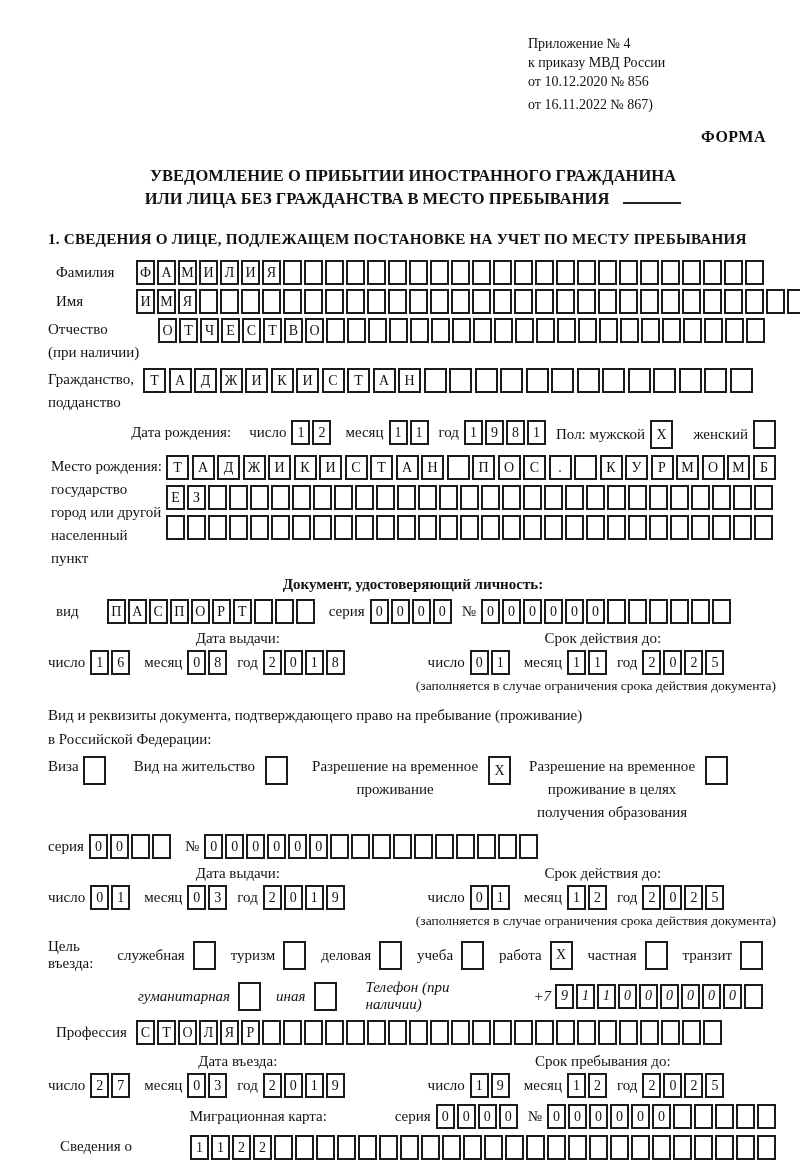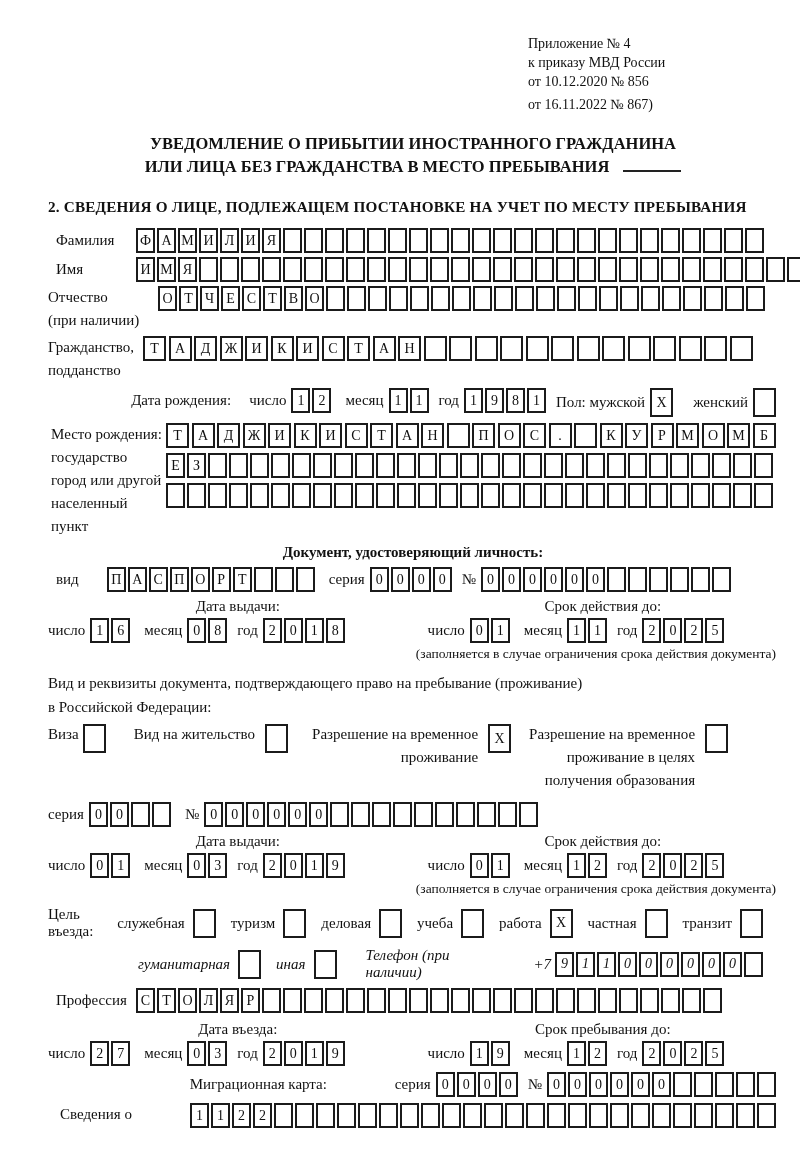--- a/index.html
+++ b/index.html
@@ -41,48 +41,49 @@
   .dp-col{display:flex;flex-direction:column;}
   .dp-left{width:52%;} .dp-right{width:48%;}
   .dp-title{text-align:center;font-size:15px;line-height:20px;}
   .dp-row{display:flex;align-items:center;margin-top:2px;}
   .note-right{text-align:right;font-size:13.5px;line-height:18px;margin:1px 2px 8px 0;}
   .intro{font-size:15px;line-height:24px;}
   
   .opts{display:flex;align-items:flex-start;margin-top:4px;margin-bottom:10px;}
   .opt{display:flex;align-items:flex-start;}
   .opt .olbl{font-size:15px;line-height:23px;}
-  .opt .center{text-align:right;}
+  .opt .center{text-align:center;}
   .opt .strip{margin-left:10px;margin-top:1px;}
   
   .prow{display:flex;align-items:center;margin-bottom:7px;flex-wrap:nowrap;}
   .prow .plbl{font-size:15px;margin-right:8px;}
   .prow .strip{margin-right:13px;}
   .indent{margin-left:90px;font-style:italic;}
   .mt6{margin-top:6px;justify-content:flex-end;}
 </style>
 </head>
 <body>
 
 <div class="page">
 
   <div class="appendix">
     <div>Приложение № 4</div>
     <div>к приказу МВД России</div>
     <div>от 10.12.2020 № 856</div>
     <div>от 16.11.2022 № 867)</div>
   </div>
 
+  <div class="forma">ФОРМА</div>
 
   <div class="title">
     <div>УВЕДОМЛЕНИЕ О ПРИБЫТИИ ИНОСТРАННОГО ГРАЖДАНИНА</div>
     <div><span>ИЛИ ЛИЦА БЕЗ ГРАЖДАНСТВА В МЕСТО ПРЕБЫВАНИЯ</span><span class="blank"></span></div>
   </div>
 
-  <div class="sect">2. СВЕДЕНИЯ О ЛИЦЕ, ПОДЛЕЖАЩЕМ ПОСТАНОВКЕ НА УЧЕТ ПО МЕСТУ ПРЕБЫВАНИЯ</div>
+  <div class="sect">1. СВЕДЕНИЯ О ЛИЦЕ, ПОДЛЕЖАЩЕМ ПОСТАНОВКЕ НА УЧЕТ ПО МЕСТУ ПРЕБЫВАНИЯ</div>
 
   <div class="frow">
     <span class="flabel w-surname">Фамилия</span>
     <span class="strip">
         <span class="cell">Ф</span>
         <span class="cell">А</span>
         <span class="cell">М</span>
         <span class="cell">И</span>
         <span class="cell">Л</span>
         <span class="cell">И</span>

